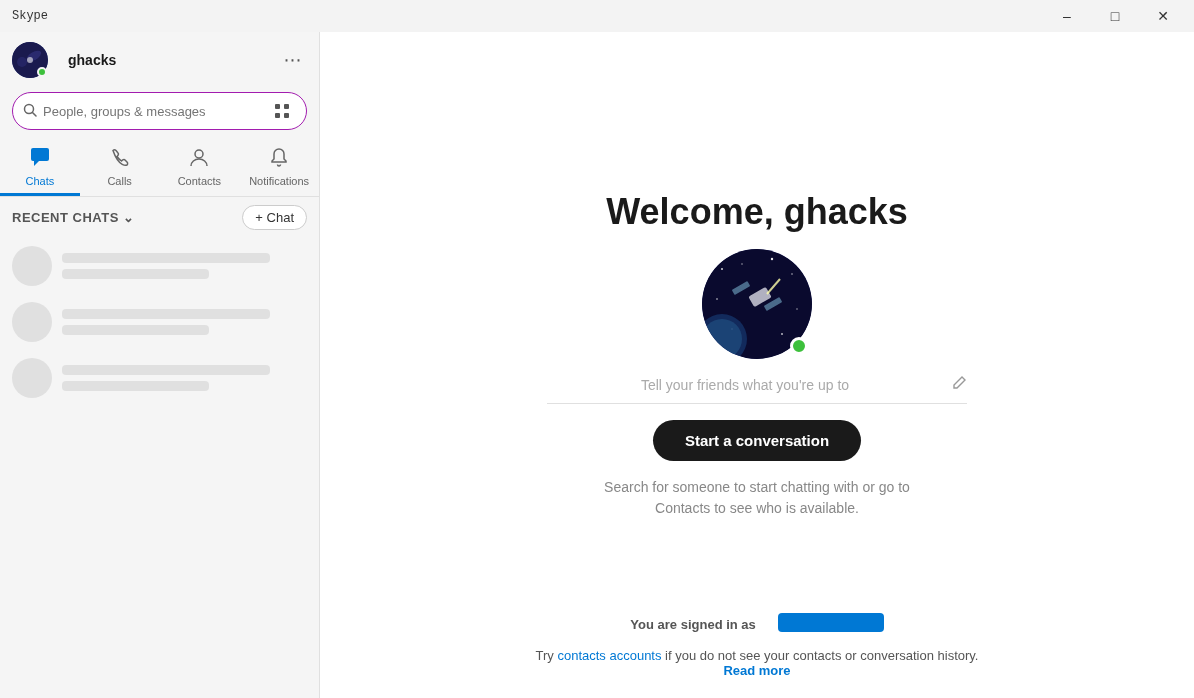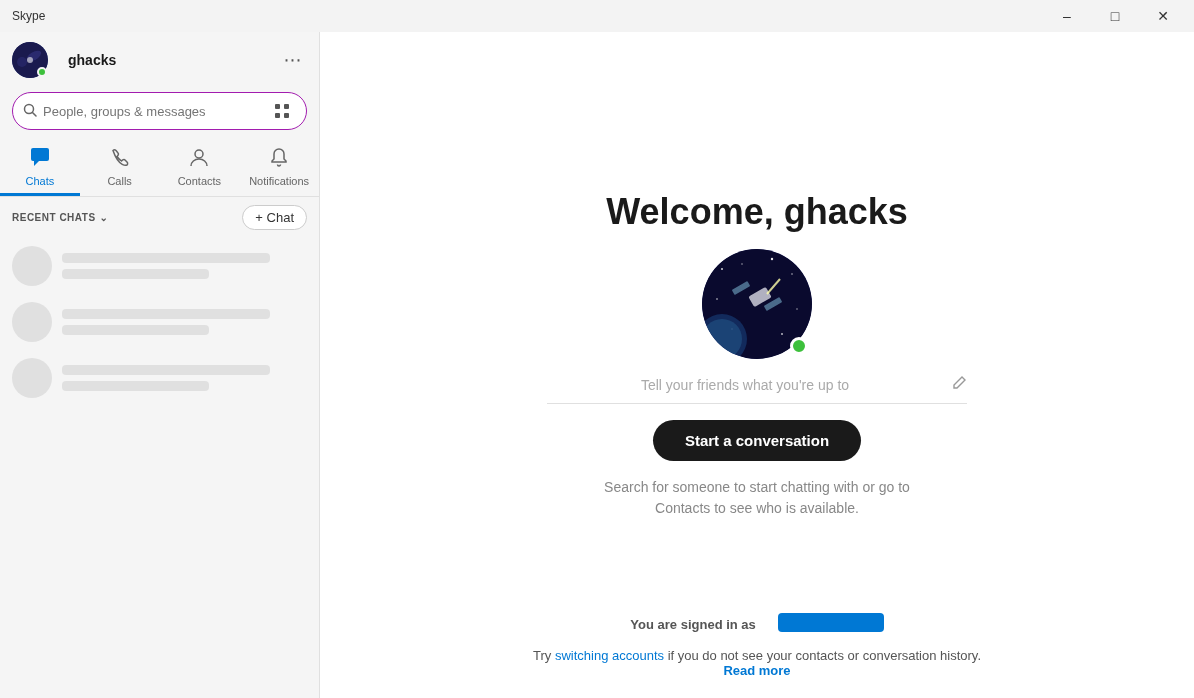--- a/index.html
+++ b/index.html
@@ -11,20 +11,21 @@
       background: #f3f3f3;
       display: flex;
       align-items: center;
       justify-content: space-between;
       padding: 0 8px 0 12px;
       user-select: none;
     }
     .titlebar-title {
       font-size: 12px;
       color: #333;
+      font-family: Liberation Mono, monospace;
     }
     .titlebar-controls {
       display: flex;
       gap: 2px;
     }
     .titlebar-btn {
       width: 46px;
       height: 32px;
       display: flex;
       align-items: center;
@@ -173,21 +174,21 @@
     }
 
     
     .recent-chats-header {
       display: flex;
       align-items: center;
       justify-content: space-between;
       padding: 8px 12px 4px;
     }
     .recent-chats-label {
-      font-size: 10px;
+      font-size: 13px;
       font-weight: 600;
       color: #555;
       letter-spacing: 0.5px;
       display: flex;
       align-items: flex-start;
       gap: 4px;
       cursor: pointer;
     }
     .new-chat-btn {
       display: flex;
@@ -540,18 +541,18 @@
         <span>Contacts to see who is available.</span>
       </p>
     </div>
 
     <div class="signed-in-section">
       <div class="signed-in-row">
         <span>You are signed in as</span>
         <span class="account-badge">&nbsp;&nbsp;&nbsp;&nbsp;&nbsp;&nbsp;&nbsp;&nbsp;&nbsp;&nbsp;&nbsp;&nbsp;&nbsp;&nbsp;&nbsp;&nbsp;</span>
       </div>
       <div>
-        <span>Try </span><a class="switch-link" href="#">switching accounts</a><span> if you do not see your contacts or conversation history.</span>
+        <span>Try </span><a class="switch-link" href="#">contacts accounts</a><span> if you do not see your contacts or conversation history.</span>
       </div>
       <a class="read-more-link" href="#">Read more</a>
     </div>
   </div>
 </div>
 
 </body></html>

